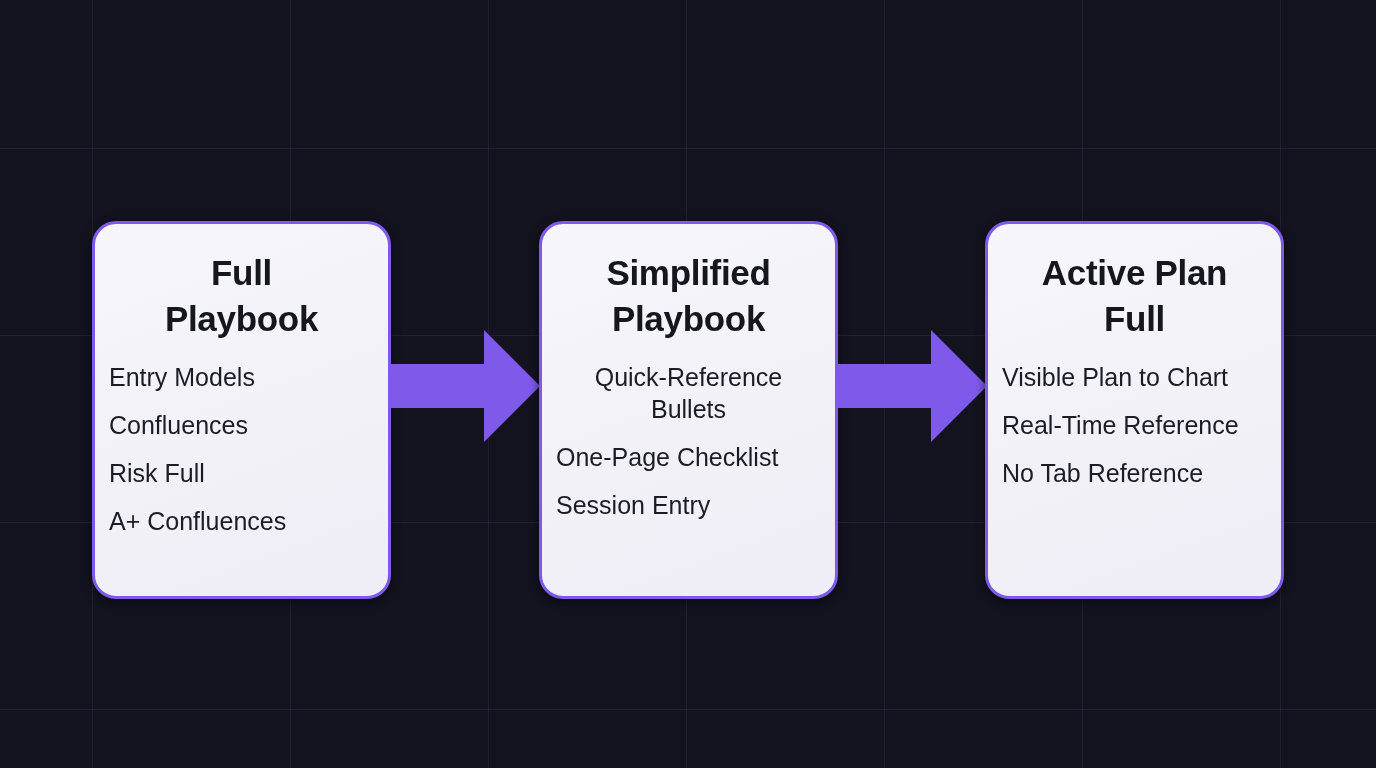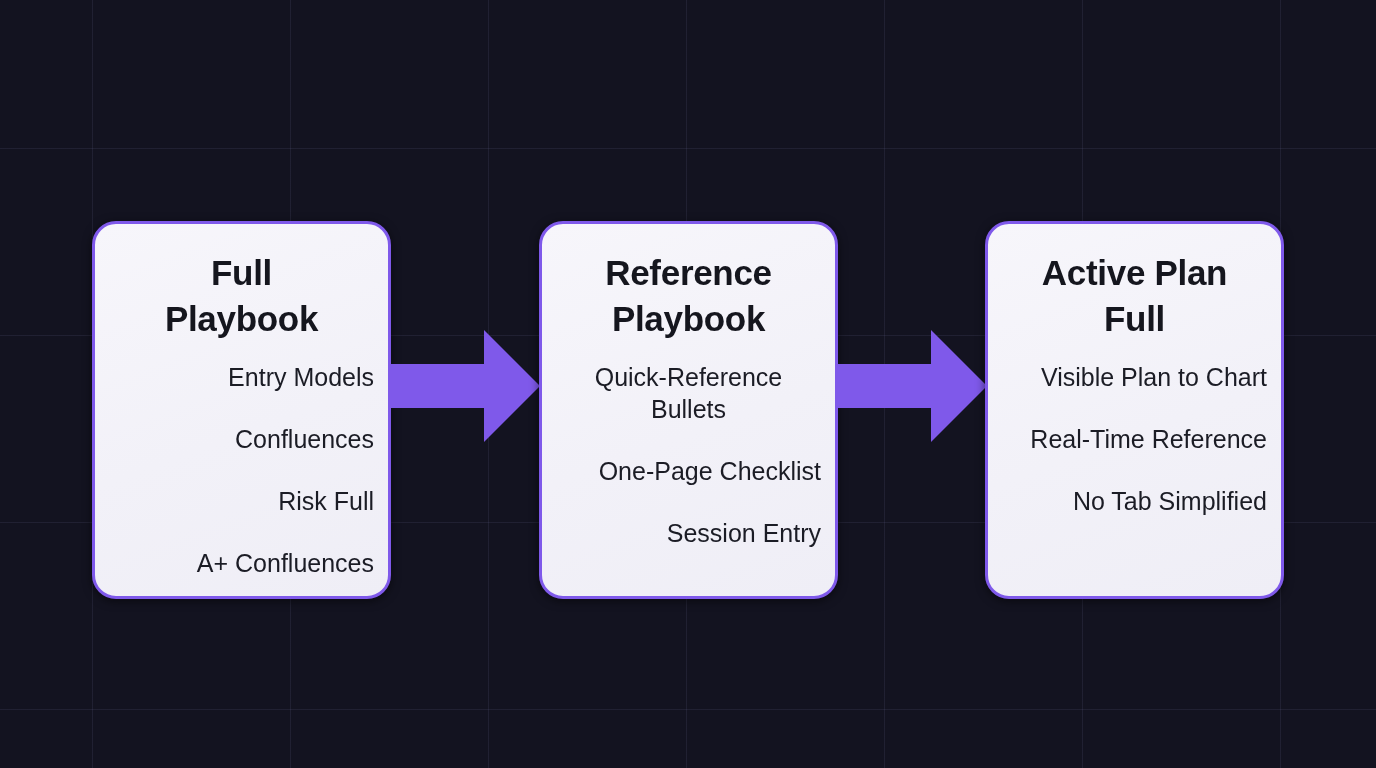--- a/index.html
+++ b/index.html
@@ -65,22 +65,22 @@
     text-align: center;
     letter-spacing: -0.3px;
     max-width: 250px;
   }
 
   .card-items {
     margin-top: 20px;
     width: 100%;
     display: flex;
     flex-direction: column;
-    align-items: flex-end;
-    gap: 30px;
+    align-items: flex-start;
+    gap: 16px;
   }
 
   .card-item {
     font-size: 25px;
     font-weight: 400;
     line-height: 1.28;
     color: #1B1C25;
     text-align: center;
     max-width: 268px;
   }
@@ -119,21 +119,21 @@
   </div>
 
   <div class="arrow" id="arrow-1">
     <svg viewBox="0 0 152 112" xmlns="http://www.w3.org/2000/svg" aria-hidden="true">
       <polygon points="0,34 96,34 96,0 152,56 96,112 96,78 0,78" fill="#7F59EA"></polygon>
     </svg>
   </div>
 
   <div class="card" id="card-2">
     <div class="card-title">
-      <span>Reference</span><br>
+      <span>Simplified</span><br>
       <span>Playbook</span>
     </div>
     <div class="card-items">
       <div class="card-item">Quick-Reference Bullets</div>
       <div class="card-item">One-Page Checklist</div>
       <div class="card-item">Session Entry</div>
     </div>
   </div>
 
   <div class="arrow" id="arrow-2">
@@ -143,17 +143,17 @@
   </div>
 
   <div class="card" id="card-3">
     <div class="card-title">
       <span>Active Plan</span><br>
       <span>Full</span>
     </div>
     <div class="card-items">
       <div class="card-item">Visible Plan to Chart</div>
       <div class="card-item">Real-Time Reference</div>
-      <div class="card-item">No Tab Simplified</div>
+      <div class="card-item">No Tab Reference</div>
     </div>
   </div>
 
 </div>
 
 </body></html>

